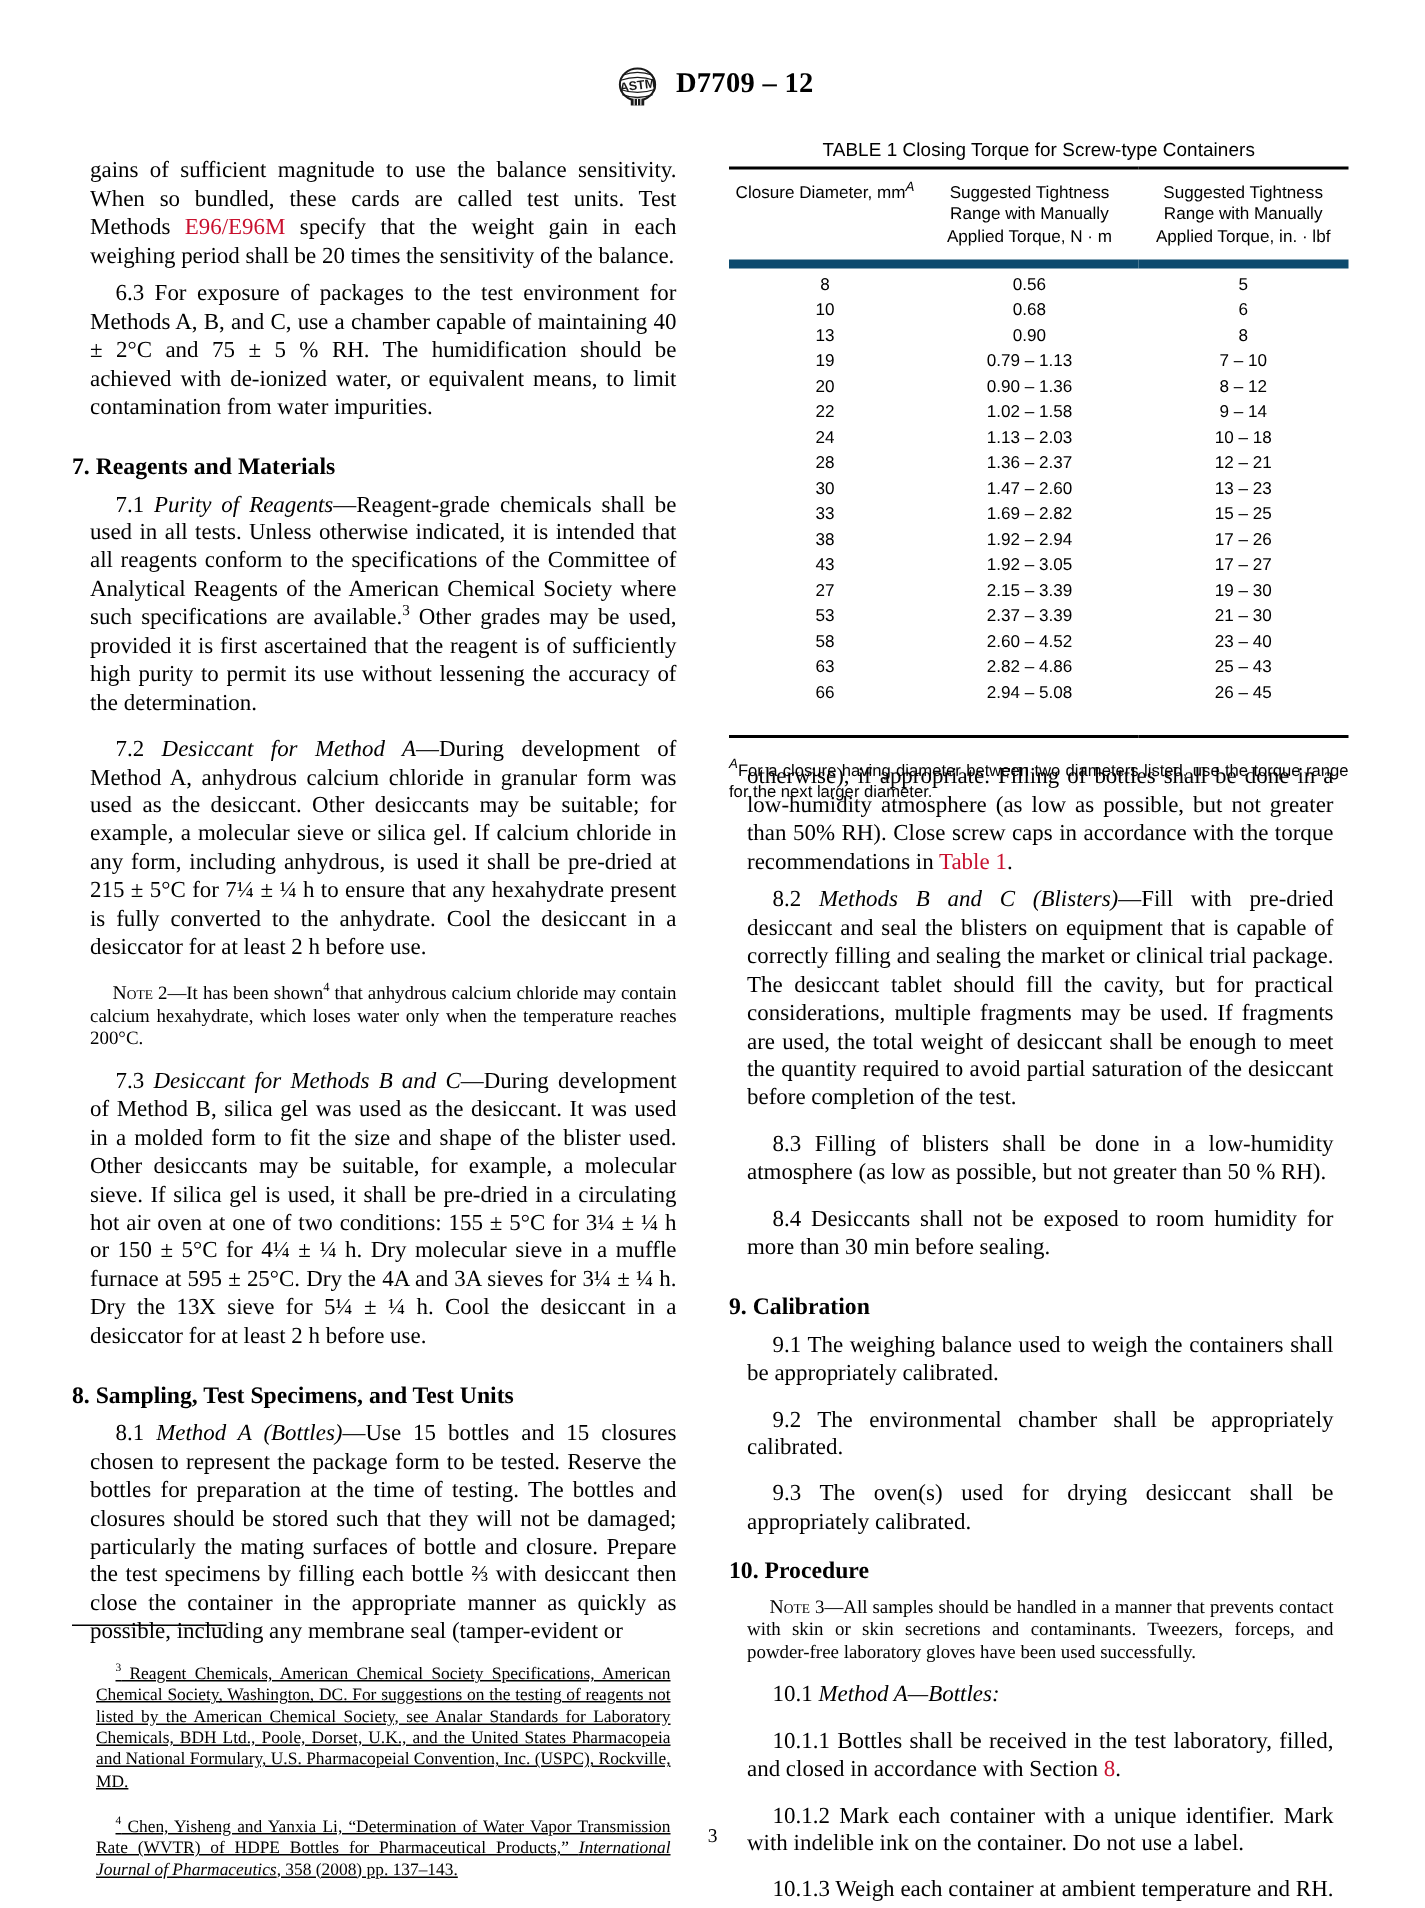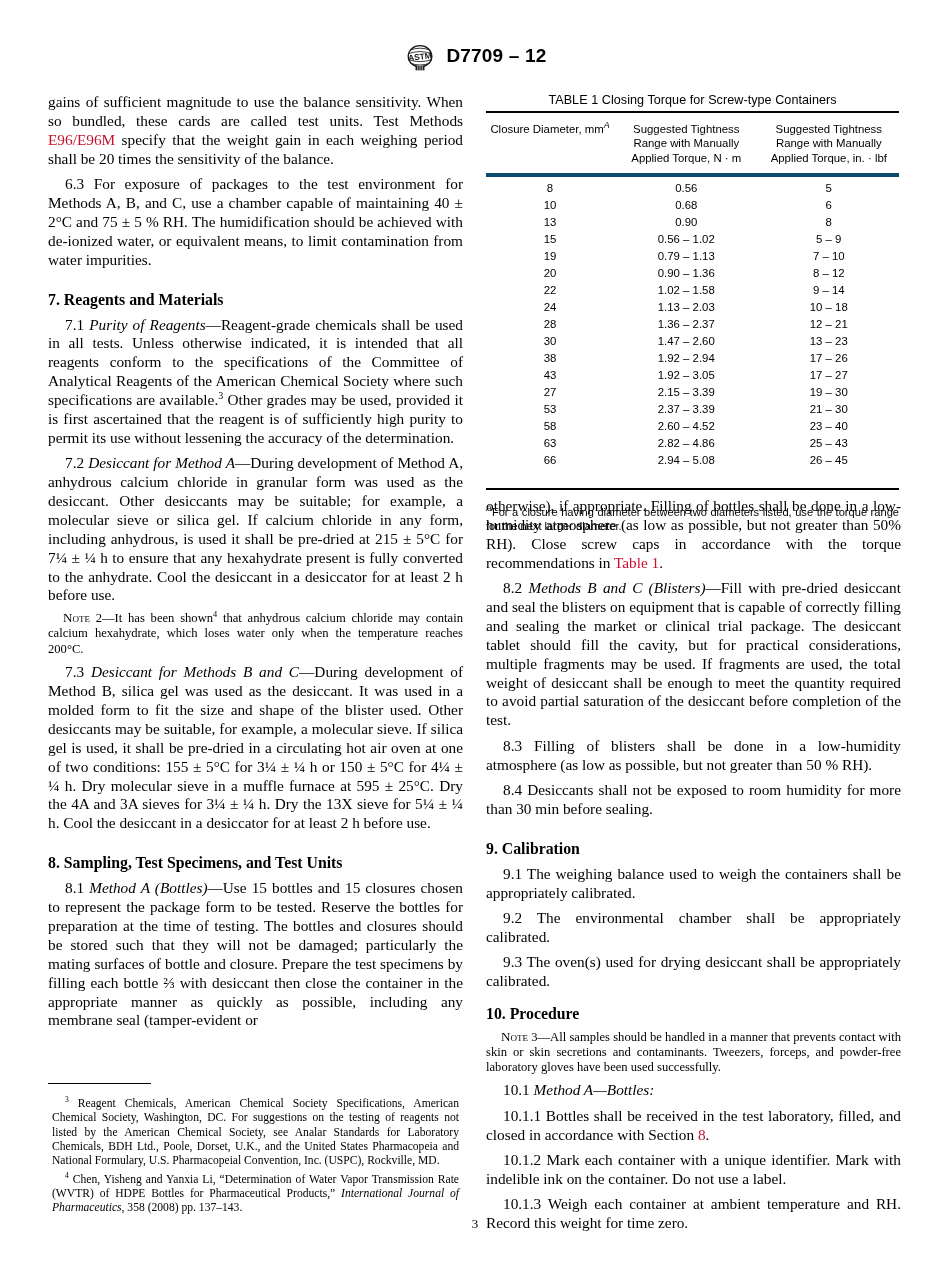--- a/index.html
+++ b/index.html
@@ -35,42 +35,42 @@
     gap: 9px;
   }
   .astm-logo {
     display: inline-block;
     width: 34px;
     height: 28px;
     position: relative;
     top: 2px;
   }
   .doc-designation {
-    font-family: Liberation Sans, sans-serif;
+    font-family: Liberation Serif, serif;
     font-weight: bold;
     font-size: 19px;
     letter-spacing: 0.2px;
   }
 
   
   .col {
     position: absolute;
     top: 93px;
     width: 415px;
     font-size: 15.3px;
     line-height: 1.235;
     text-align: justify;
     text-justify: inter-word;
     hyphens: none;
   }
   .col-left  { left: 48px; }
   .col-right { left: 486px; }
 
   p {
-    margin: 0;
+    margin: 12px;
   }
   p.body {
     text-indent: 0;
     margin-bottom: 0;
   }
   p.para {
     text-indent: 17px;
     margin-top: 6.5px;
   }
   p.cont {
@@ -119,21 +119,22 @@
     position: absolute;
     left: 48px;
     top: 1093px;
     width: 415px;
     font-size: 11.6px;
     line-height: 1.235;
     text-align: justify;
   }
   .footnotes p {
     text-indent: 13px;
-    margin: 4px;
+    margin: 16px;
+    text-decoration: underline;
   }
   .footnotes p + p { margin-top: 1px; }
 
   
   .table-wrap {
     position: absolute;
     left: 486px;
     top: 93px;
     width: 413px;
     font-family: "Liberation Sans", sans-serif;
@@ -152,21 +153,21 @@
   }
   table.astm thead th {
     font-weight: normal;
     padding: 9px 4px 8px 4px;
     vertical-align: top;
     text-align: center;
     line-height: 1.27;
   }
   table.astm thead tr {
     border-top: 2.4px solid #000;
-    border-bottom: 4px solid #0c4a6e;
+    border-bottom: 6px solid #0c4a6e;
   }
   table.astm tbody tr:last-child {
     border-bottom: 2.4px solid #000;
   }
   table.astm tbody td {
     text-align: center;
     padding: 1.2px 4px;
     line-height: 1.28;
   }
   table.astm tbody tr:first-child td { padding-top: 4px; }
@@ -285,25 +286,20 @@
             <td>10</td>
             <td>0.68</td>
             <td>6</td>
           </tr>
         <tr>
             <td>13</td>
             <td>0.90</td>
             <td>8</td>
           </tr>
         <tr>
-            <td>15</td>
-            <td>0.56 – 1.02</td>
-            <td>5 – 9</td>
-          </tr>
-        <tr>
             <td>19</td>
             <td>0.79 – 1.13</td>
             <td>7 – 10</td>
           </tr>
         <tr>
             <td>20</td>
             <td>0.90 – 1.36</td>
             <td>8 – 12</td>
           </tr>
         <tr>
@@ -318,20 +314,25 @@
           </tr>
         <tr>
             <td>28</td>
             <td>1.36 – 2.37</td>
             <td>12 – 21</td>
           </tr>
         <tr>
             <td>30</td>
             <td>1.47 – 2.60</td>
             <td>13 – 23</td>
+          </tr>
+        <tr>
+            <td>33</td>
+            <td>1.69 – 2.82</td>
+            <td>15 – 25</td>
           </tr>
         <tr>
             <td>38</td>
             <td>1.92 – 2.94</td>
             <td>17 – 26</td>
           </tr>
         <tr>
             <td>43</td>
             <td>1.92 – 3.05</td>
             <td>17 – 27</td>

